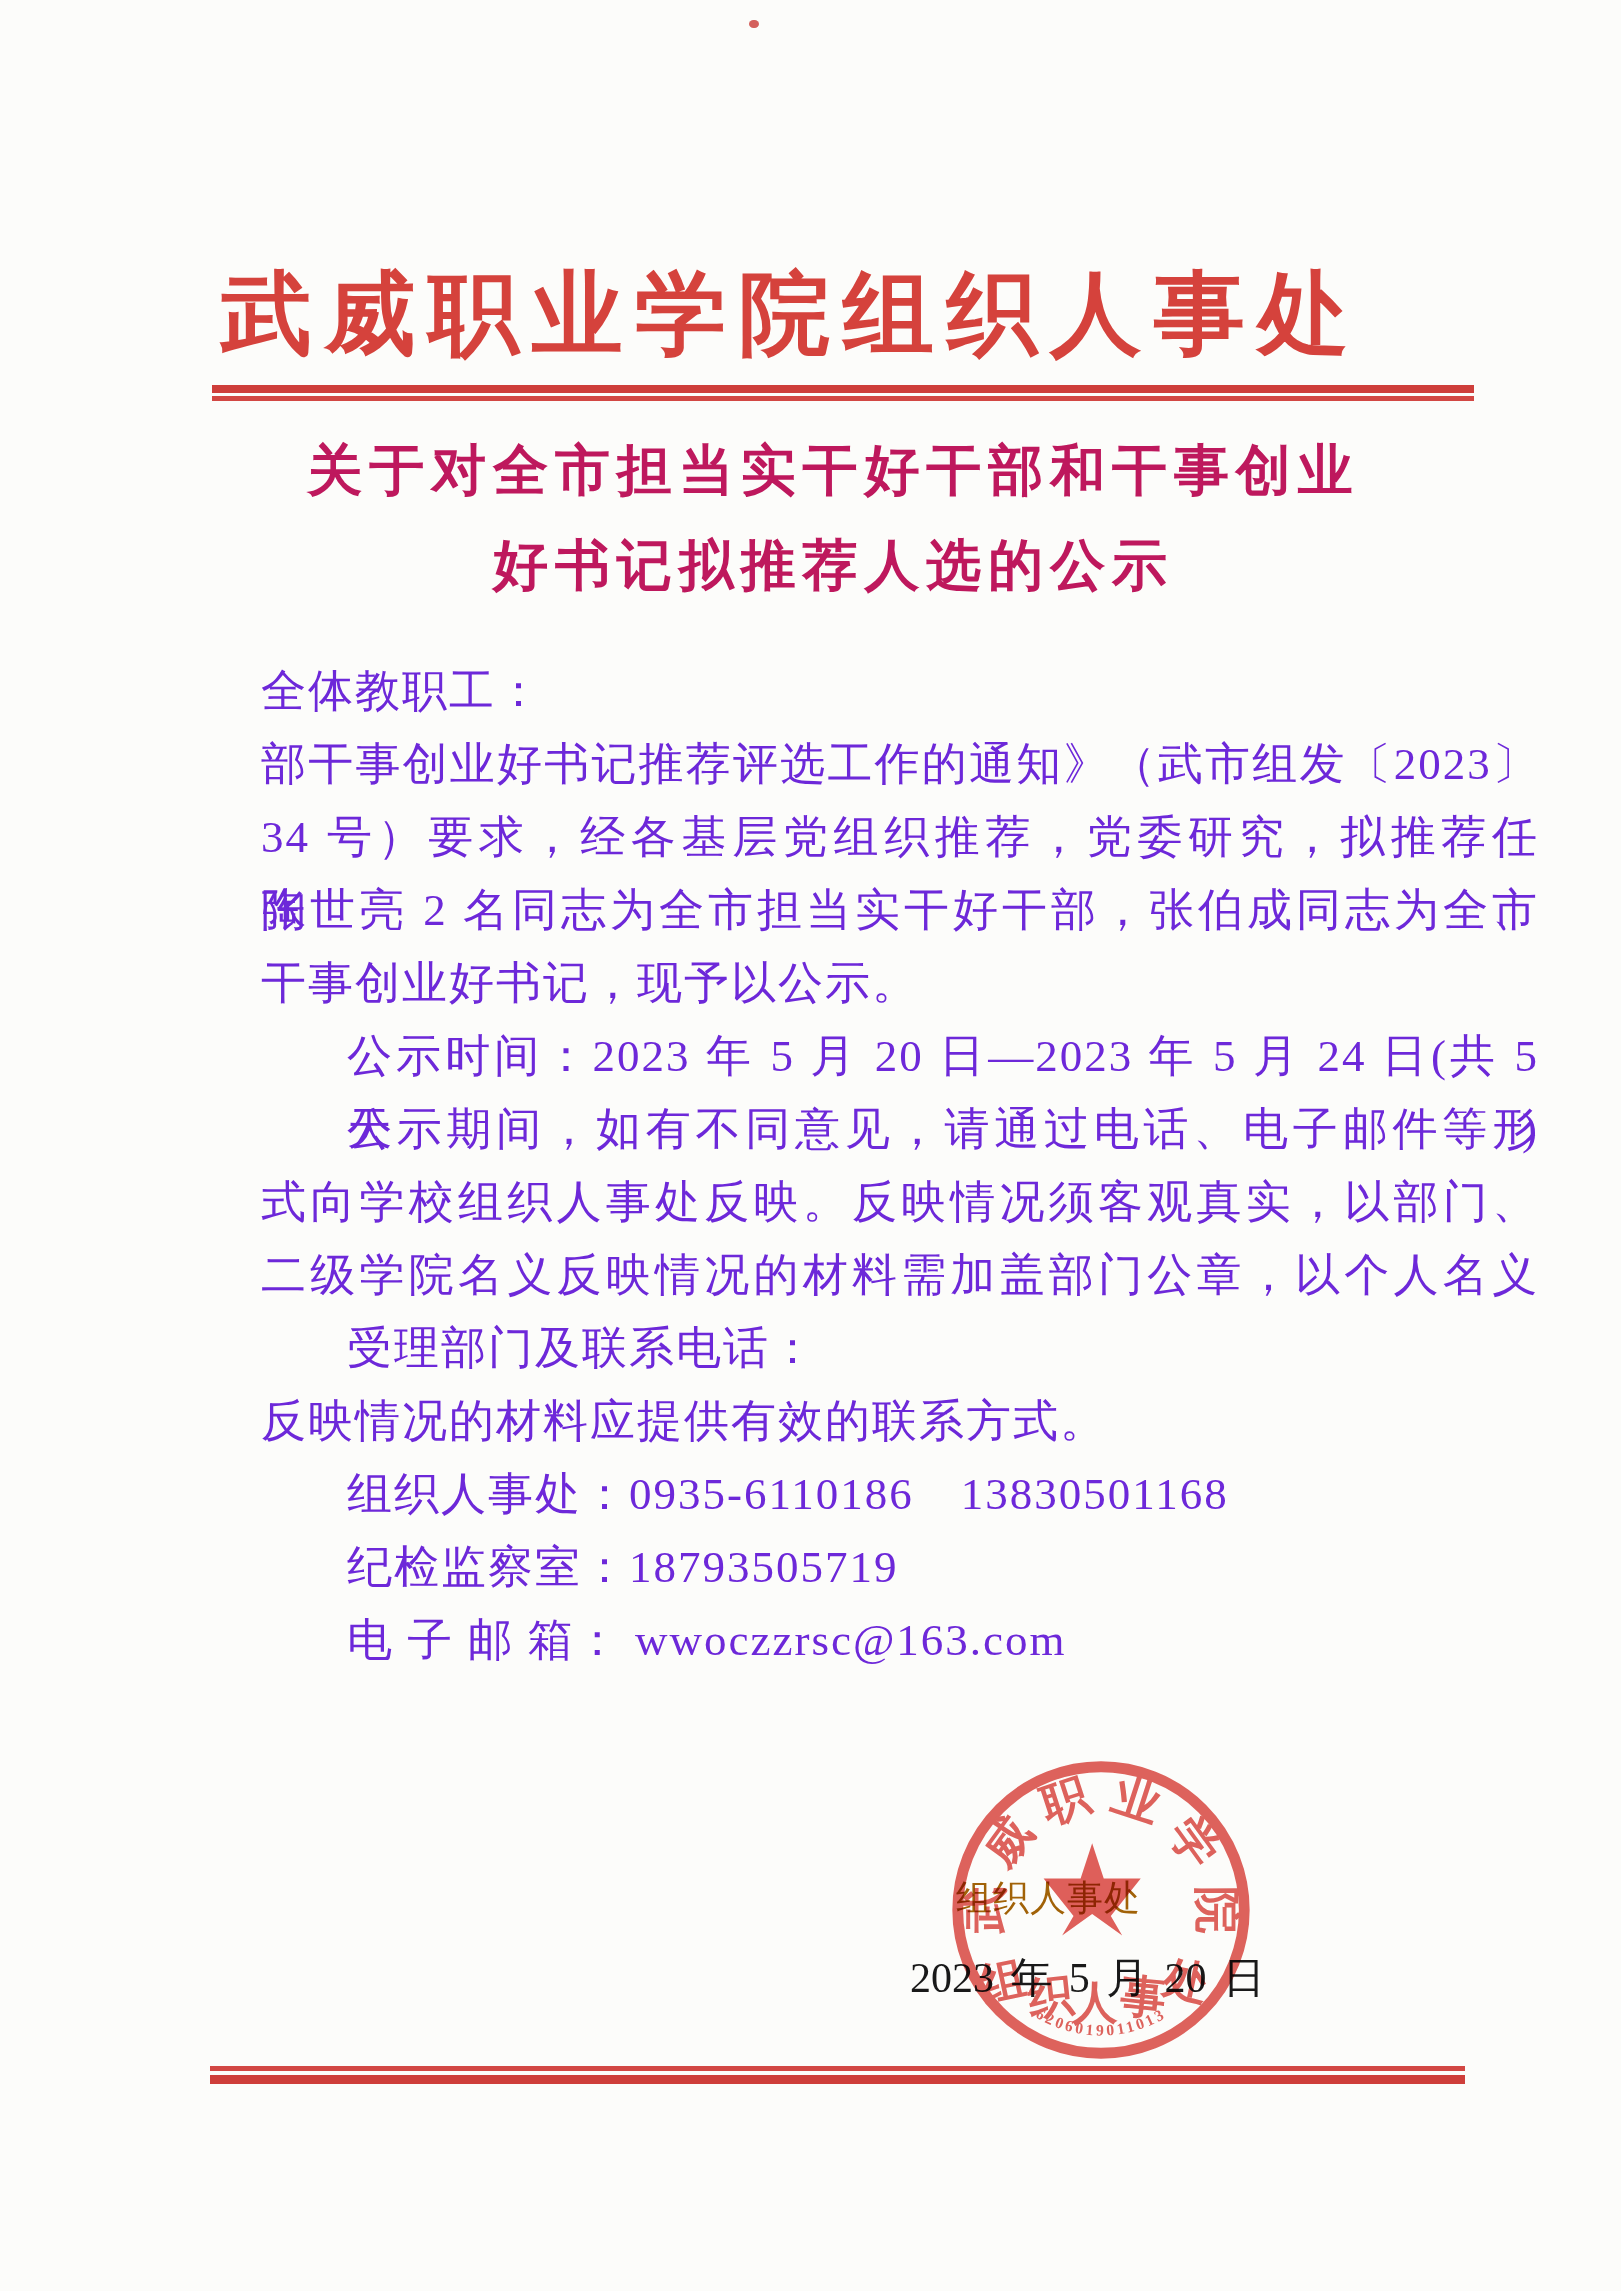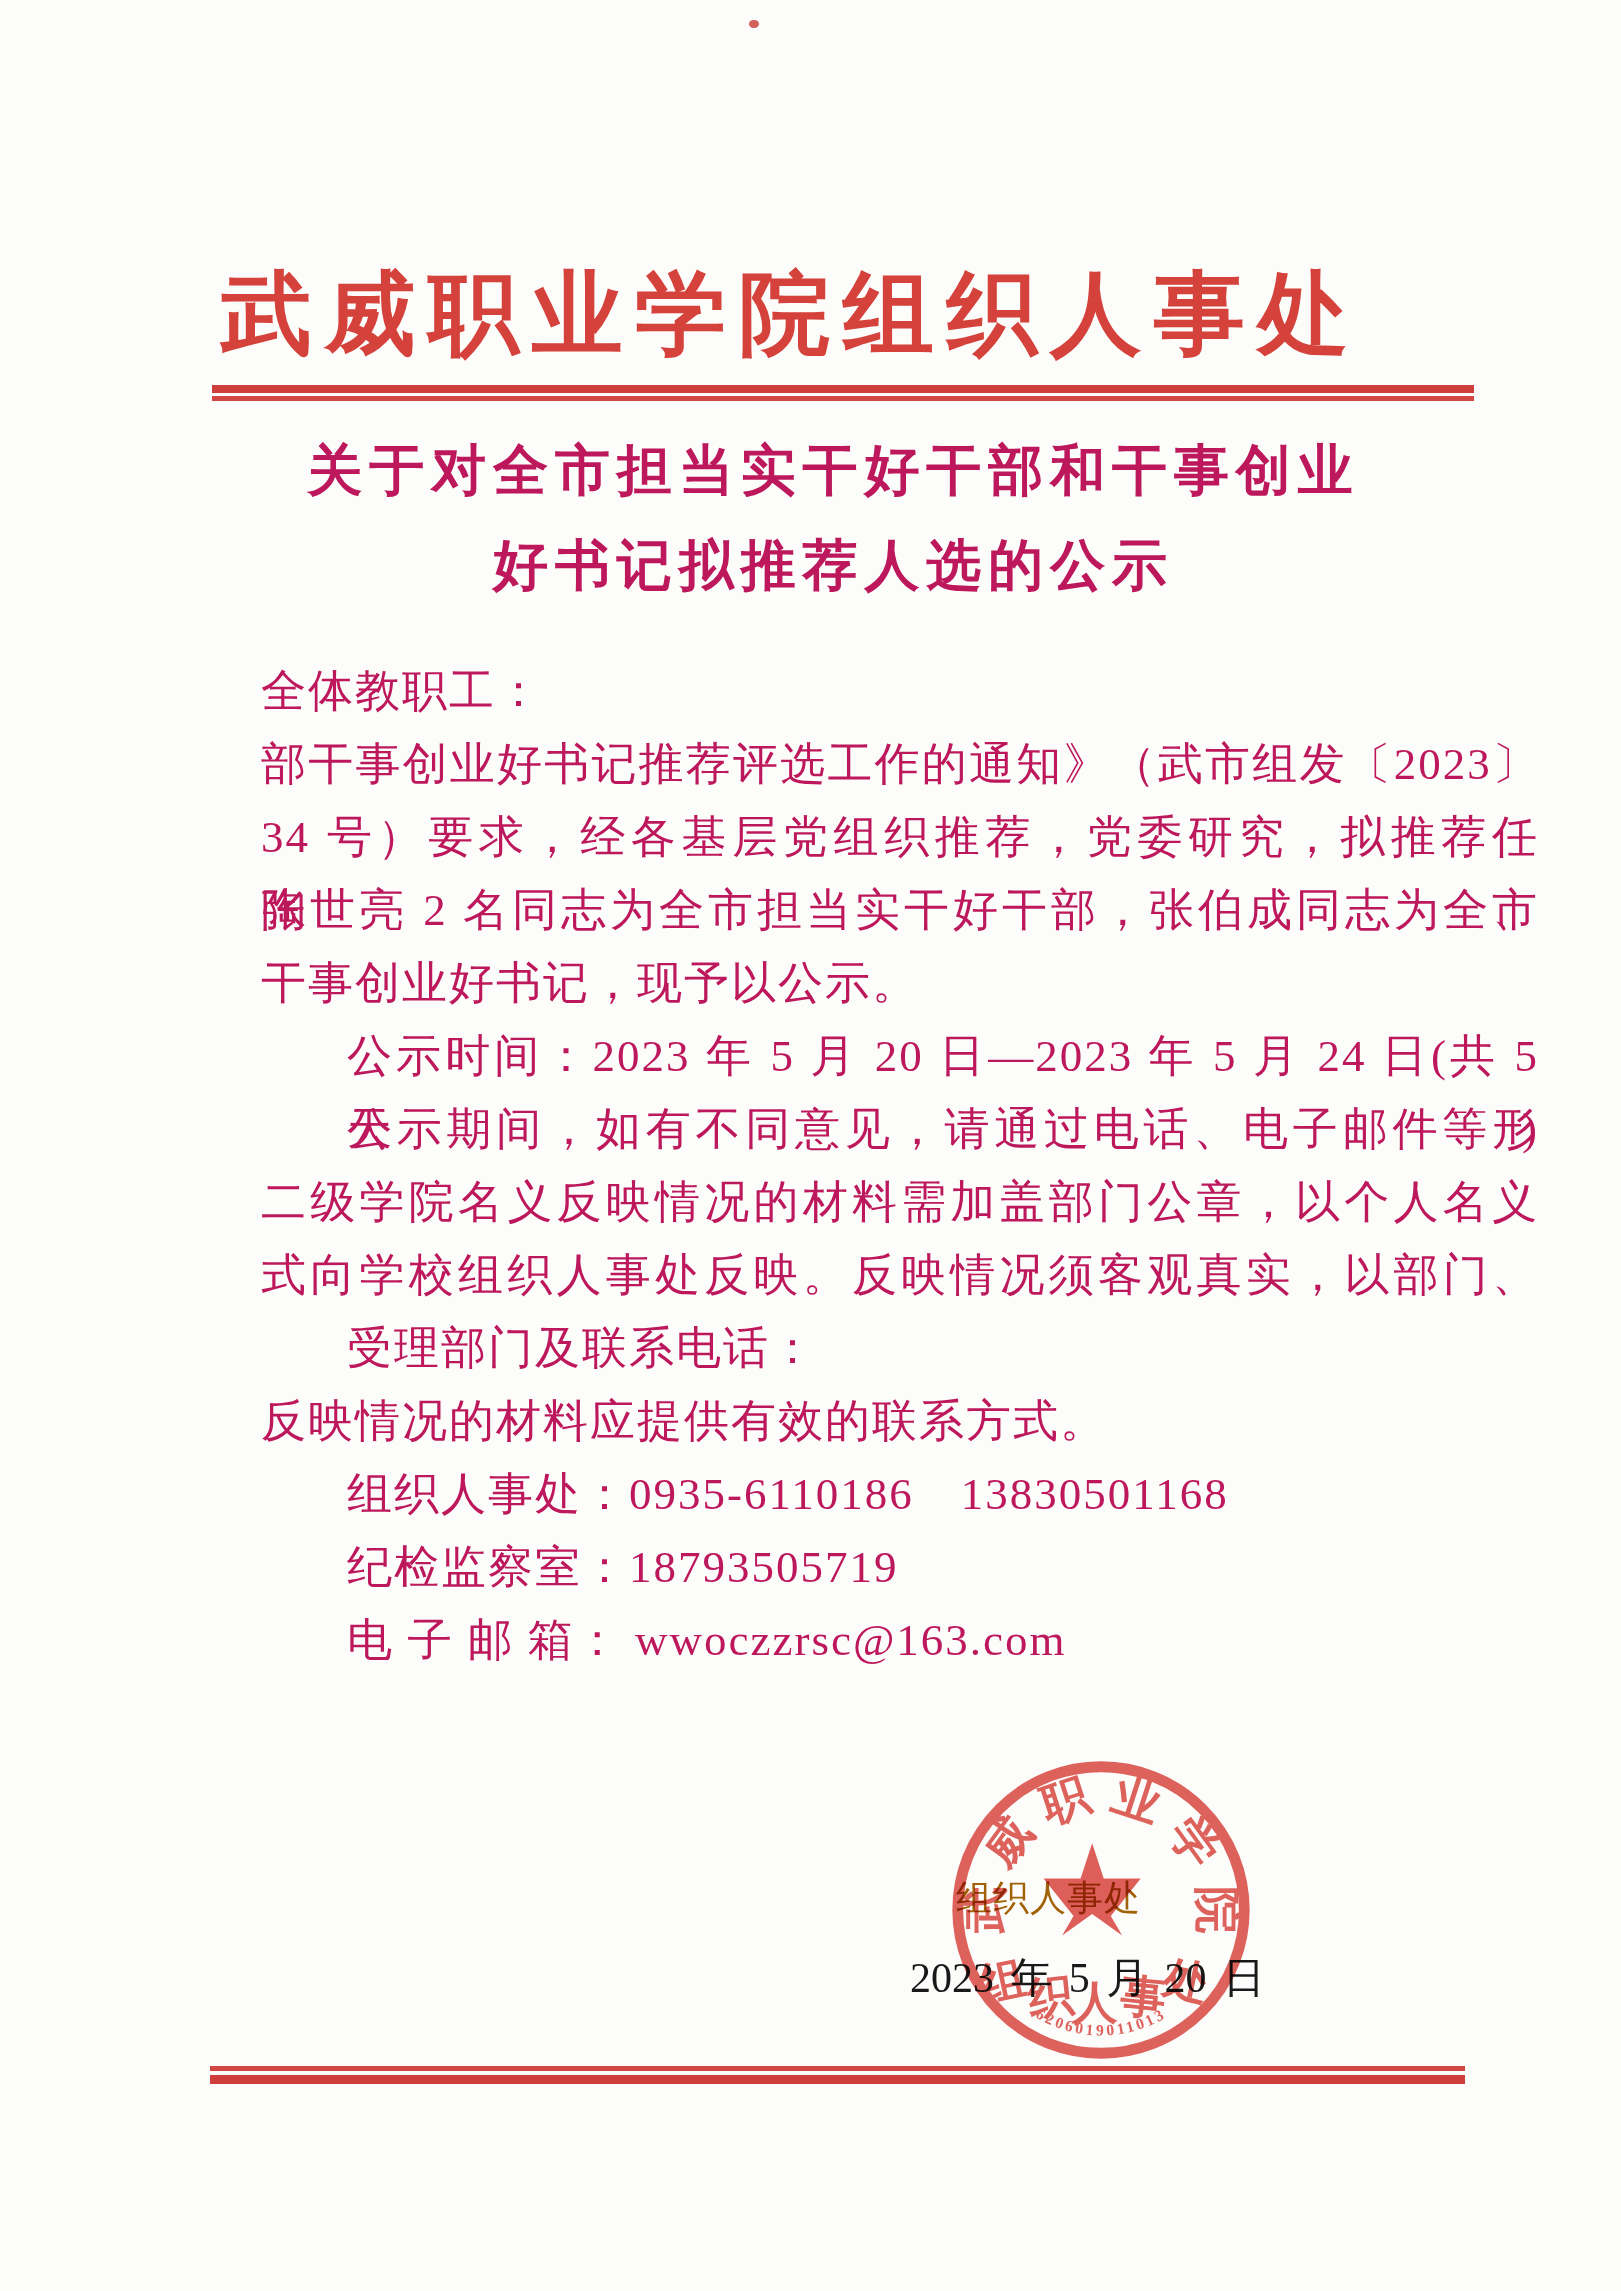--- a/index.html
+++ b/index.html
@@ -40,21 +40,21 @@
   .doc-title{
     position:absolute;top:423px;left:167px;width:1333px;
     text-align:center;
     font-size:55px;font-weight:bold;letter-spacing:6.9px;
     color:#be185d;line-height:95px;
     white-space:nowrap;
   }
   
   .body-block{
     position:absolute;top:655px;left:261px;width:1278px;
-    color:#be185d;
+    color:#6d28d9;
   }
   .bline{
     font-size:45px;line-height:73px;height:73px;
     letter-spacing:2px;
     white-space:nowrap;
     text-align:left;
   }
   .bline.ind{padding-left:86px;}
   .bline.str{
     white-space:normal;
@@ -109,22 +109,22 @@
   </div>
 
   <div class="body-block">
       <div class="bline">全体教职工：</div>
       <div class="bline str">部干事创业好书记推荐评选工作的通知》（武市组发〔2023〕</div>
       <div class="bline str">34 号）要求，经各基层党组织推荐，党委研究，拟推荐任陶、</div>
       <div class="bline str">张世亮 2 名同志为全市担当实干好干部，张伯成同志为全市</div>
       <div class="bline">干事创业好书记，现予以公示。</div>
       <div class="bline ind str">公示时间：2023 年 5 月 20 日—2023 年 5 月 24 日(共 5 天)</div>
       <div class="bline ind str">公示期间，如有不同意见，请通过电话、电子邮件等形</div>
+      <div class="bline str">式向学校组织人事处反映。反映情况须客观真实，以部门、</div>
       <div class="bline str">二级学院名义反映情况的材料需加盖部门公章，以个人名义</div>
-      <div class="bline str">式向学校组织人事处反映。反映情况须客观真实，以部门、</div>
       <div class="bline ind">受理部门及联系电话：</div>
       <div class="bline">反映情况的材料应提供有效的联系方式。</div>
       <div class="bline ind">组织人事处：0935-6110186　13830501168</div>
       <div class="bline ind">纪检监察室：18793505719</div>
       <div class="bline ind">电 子 邮 箱：  wwoczzrsc@163.com</div>
     </div>
 
   <div class="sig-name">组织人事处</div>
   <div class="sig-date">2023 年 5 月 20 日</div>
 

